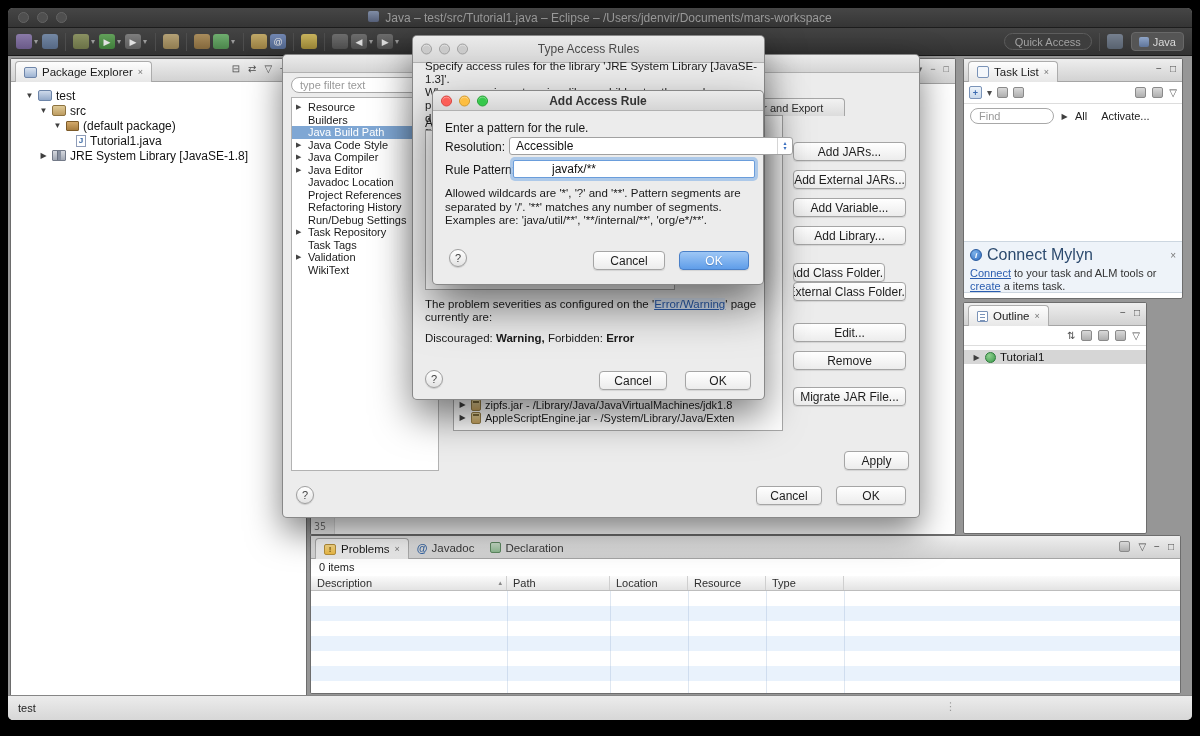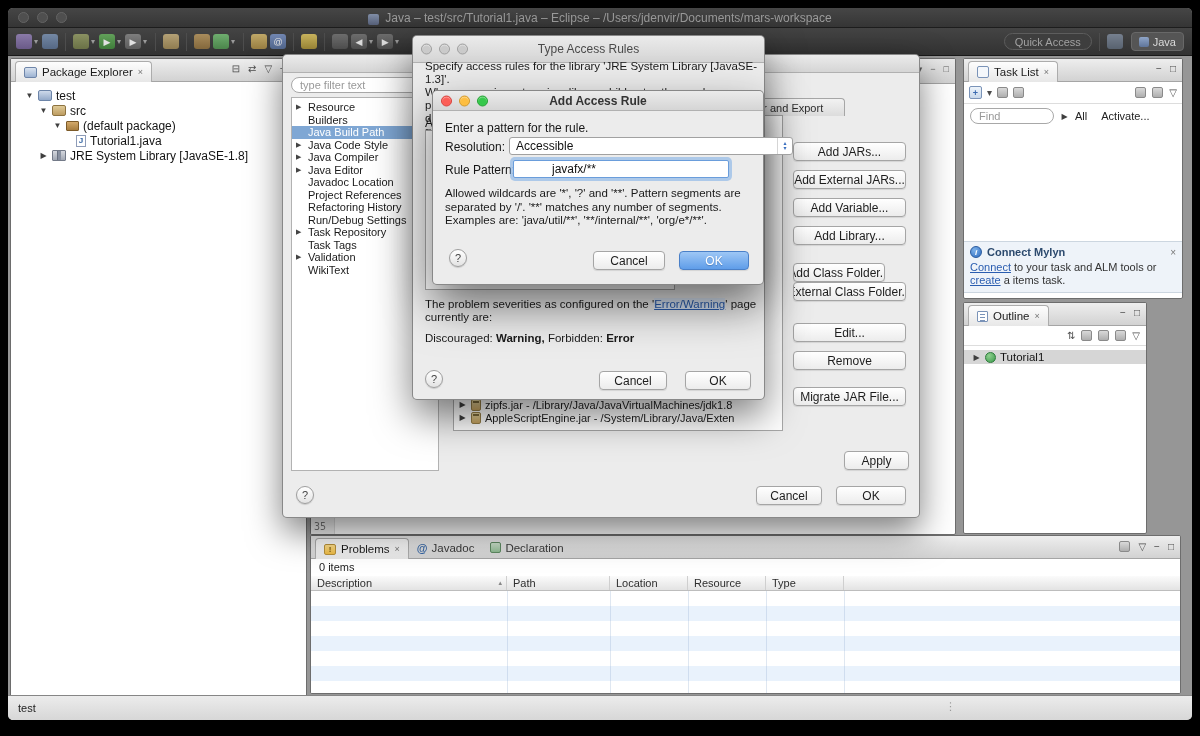--- a/index.html
+++ b/index.html
@@ -5,21 +5,21 @@
 *{margin:0;padding:0;box-sizing:border-box}
 html,body{background:#000}
 body{font-family:"Liberation Sans",sans-serif;}
 #screen{position:relative;width:1200px;height:736px;background:#000;overflow:hidden}
 .window{position:absolute;left:8px;top:8px;width:1184px;height:712px;border-radius:5px;background:#969696;box-shadow:0 20px 50px rgba(0,0,0,.7);overflow:hidden}
 
 .titlebar{position:absolute;left:0;top:0;right:0;height:20px;background:linear-gradient(#464646,#353535);border-bottom:1px solid #1d1d1d;display:flex;align-items:center;justify-content:center}
 .lights{position:absolute;left:10px;top:4px;display:flex;gap:8px}
 .light{width:11px;height:11px;border-radius:50%}
 .light.inactive{background:#4f4f4f;border:1px solid #646464}
-.title-text{font-size:12px;color:#9b9b9b;display:flex;align-items:flex-end;gap:6px;white-space:nowrap}
+.title-text{font-size:12px;color:#9b9b9b;display:flex;align-items:flex-start;gap:6px;white-space:nowrap}
 .title-mini{width:11px;height:11px;border-radius:2px;background:linear-gradient(#808da6,#555f78);display:inline-block}
 .toolbar{position:absolute;left:0;top:20px;right:0;height:28px;background:linear-gradient(#444,#323232);border-bottom:1px solid #191919;display:flex;align-items:center;padding:0 8px;gap:3px}
 .tbi{width:16px;height:15px;border-radius:3px;display:flex;align-items:center;justify-content:center;font-size:9px;color:#e2e2e2;flex:0 0 auto}
 .tb-caret{font-size:8px;color:#9a9a9a;margin:0 1px 0 -1px;flex:0 0 auto}
 .tb-sep{width:1px;height:18px;background:#242424;border-right:1px solid #4d4d4d;margin:0 4px;flex:0 0 auto}
 .c-new{background:linear-gradient(#8a7aa8,#6a5a88)}.c-save{background:linear-gradient(#7488a4,#556884)}
 .c-debug{background:linear-gradient(#8a9162,#6a7146)}.c-run{background:linear-gradient(#62a05a,#3f7d3a)}
 .c-ext{background:linear-gradient(#7d7d7d,#5c5c5c)}.c-njp{background:linear-gradient(#b4a176,#907c50)}
 .c-npk{background:linear-gradient(#a98c5c,#83683c)}.c-ncl{background:linear-gradient(#6fae6f,#4b854b)}
 .c-jar{background:linear-gradient(#c0a868,#997f42)}.c-doc{background:linear-gradient(#7287b2,#53688f)}
@@ -235,21 +235,21 @@
       </div>
       <div style="height:24px;display:flex;align-items:center;padding:0 6px;gap:6px">
         <input class="searchfield" style="width: 84px; height: 16px;" placeholder="Find">
         <span class="tarrow">▶</span>
         <span style="font-size:11px;color:#222">All</span>
         <span style="font-size:11px;color:#222;margin-left:8px">Activate...</span>
       </div>
       <div class="mylyn" style="left:0;right:0;top:182px;height:52px;padding:4px 6px">
         <div style="display:flex;align-items:center;gap:5px">
           <span class="mi mi-info">i</span>
-          <span style="font-size:11px;font-weight:bold;color:#2c4a6e">Connect Mylyn</span>
+          <span style="font-size:16px;font-weight:normal;color:#2c4a6e">Connect Mylyn</span>
           <span style="margin-left:auto;color:#777;font-size:10px">×</span>
         </div>
         <div style="margin-top:3px;line-height:13px">
           <span class="link">Connect</span><span> to your task and ALM tools or </span><span class="link">create</span><span> a items task.</span>
         </div>
       </div>
     </div>
 
     <div class="panel" style="left:955px;top:294px;width:184px;height:232px">
       <div class="phd">
@@ -462,21 +462,21 @@
     <div class="flabel" style="left:12px;top:30px">Enter a pattern for the rule.</div>
     <div class="flabel" style="left:12px;top:49px">Resolution:</div>
     <div class="combo" style="left:76px;top:46px;width:284px">
       <span>Accessible</span>
       <span class="arrows">
         <span>▴</span>
         <span>▾</span>
       </span>
     </div>
     <div class="flabel" style="left:12px;top:72px">Rule Pattern:</div>
-    <input class="txtfocus" style="left: 80px; top: 69px; width: 216px; padding-left: 38px;" value="javafx/**">
+    <input class="txtfocus" style="left: 80px; top: 69px; width: 242px; padding-left: 38px;" value="javafx/**">
     <div style="position:absolute;left:12px;top:96px;font-size:11.5px;line-height:13.5px;color:#1a1a1a">
       <div>Allowed wildcards are '*', '?' and '**'. Pattern segments are</div>
       <div>separated by '/'. '**' matches any number of segments.</div>
       <div>Examples are: 'java/util/**', '**/internal/**', 'org/e*/**'.</div>
     </div>
     <div class="helpbtn" style="left:16px;top:158px">?</div>
     <div class="btn" style="left:160px;top:160px;width:72px">Cancel</div>
     <div class="btn btn-blue" style="left:246px;top:160px;width:70px">OK</div>
   </div>
 </div>

